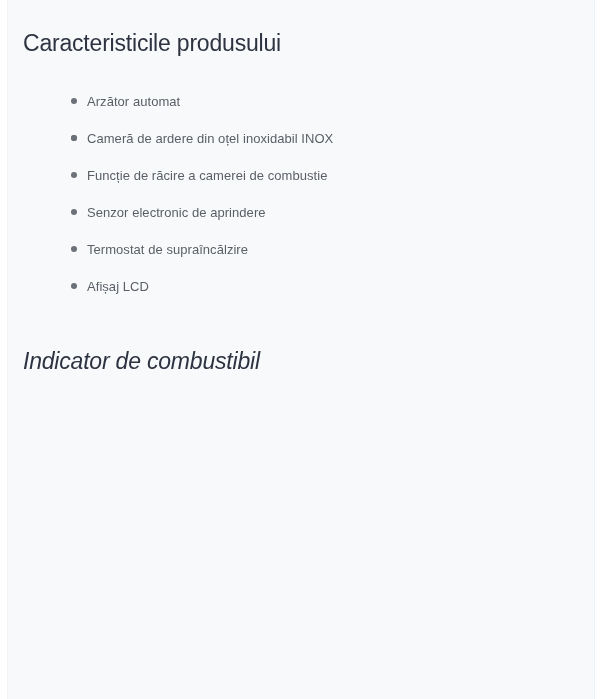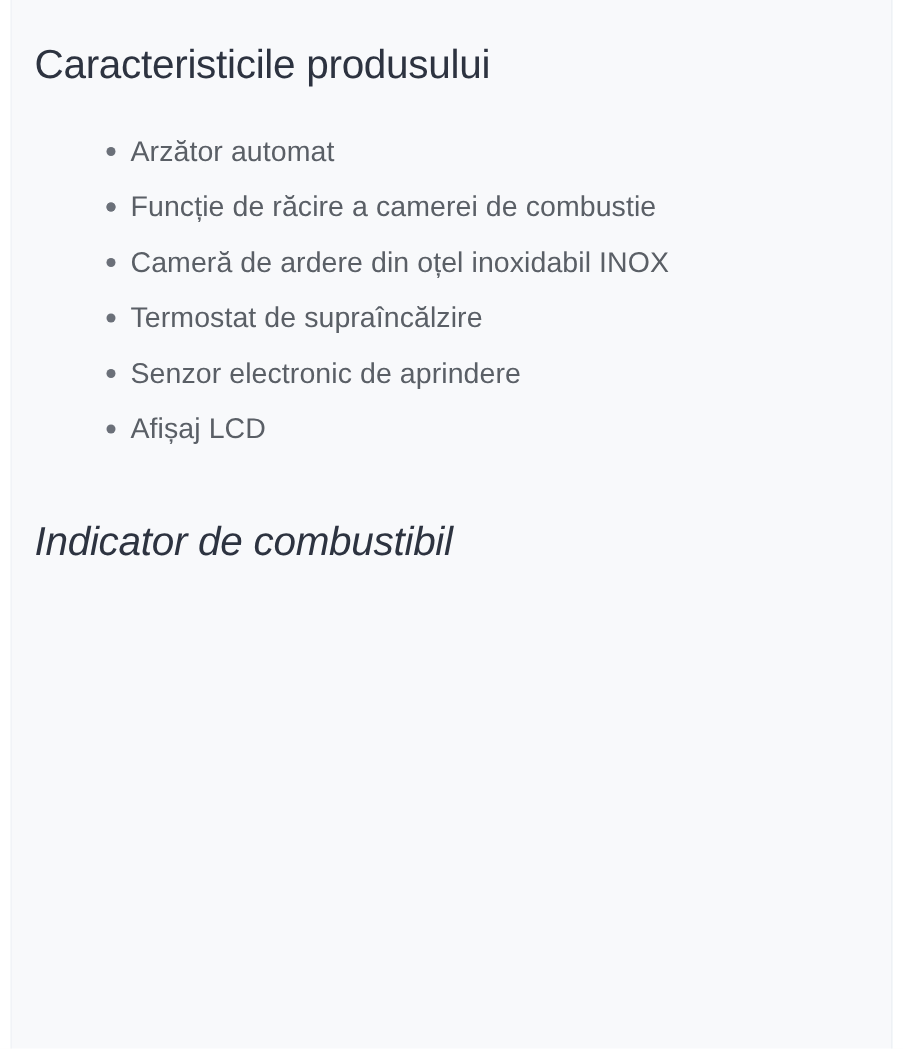--- a/index.html
+++ b/index.html
@@ -32,21 +32,21 @@
     border-left: 1px solid #f1f3f7;
     border-right: 1px solid #eef1f5;
     box-sizing: border-box;
     overflow: hidden;
   }
   .inner {
     padding: 0 18px 0 15px;
   }
 
   .section-heading {
-    font-size: 27px;
+    font-size: 23px;
     line-height: 38px;
     font-weight: 400;
     color: #2d3340;
     letter-spacing: -0.2px;
     margin: 0;
     padding: 0;
   }
   .heading-1 { padding-top: 24px; }
   .heading-2 { padding-top: 37px; font-style: italic; }
 
@@ -54,21 +54,21 @@
     list-style: none;
     margin: 0;
     padding: 0;
   }
   ul.feature-list.list-1 { padding-top: 21px; }
   ul.feature-list.list-2 { padding-top: 22px; }
 
   ul.feature-list li {
     position: relative;
     padding-left: 64px;
-    font-size: 19px;
+    font-size: 13px;
     line-height: 37px;
     color: #5a5f66;
     letter-spacing: 0.05px;
   }
   ul.feature-list li .bullet {
     position: absolute;
     left: 48px;
     top: 15px;
     width: 6px;
     height: 6px;
@@ -89,33 +89,33 @@
       <ul class="feature-list list-1">
         <li>
           <span class="bullet"></span>
           <span class="li-text">Arzător automat</span>
         </li>
         <li>
           <span class="bullet"></span>
         </li>
         <li>
           <span class="bullet"></span>
+          <span class="li-text">Cameră de ardere din oțel inoxidabil INOX</span>
+        </li>
+        <li>
+          <span class="bullet"></span>
           <span class="li-text">Funcție de răcire a camerei de combustie</span>
         </li>
         <li>
           <span class="bullet"></span>
-          <span class="li-text">Cameră de ardere din oțel inoxidabil INOX</span>
+          <span class="li-text">Senzor electronic de aprindere</span>
         </li>
         <li>
           <span class="bullet"></span>
           <span class="li-text">Termostat de supraîncălzire</span>
-        </li>
-        <li>
-          <span class="bullet"></span>
-          <span class="li-text">Senzor electronic de aprindere</span>
         </li>
         <li>
           <span class="bullet"></span>
           <span class="li-text">Afișaj LCD</span>
         </li>
       </ul>
 
       <h2 class="section-heading heading-2">Indicator de combustibil</h2>
 
       <ul class="feature-list list-2">

